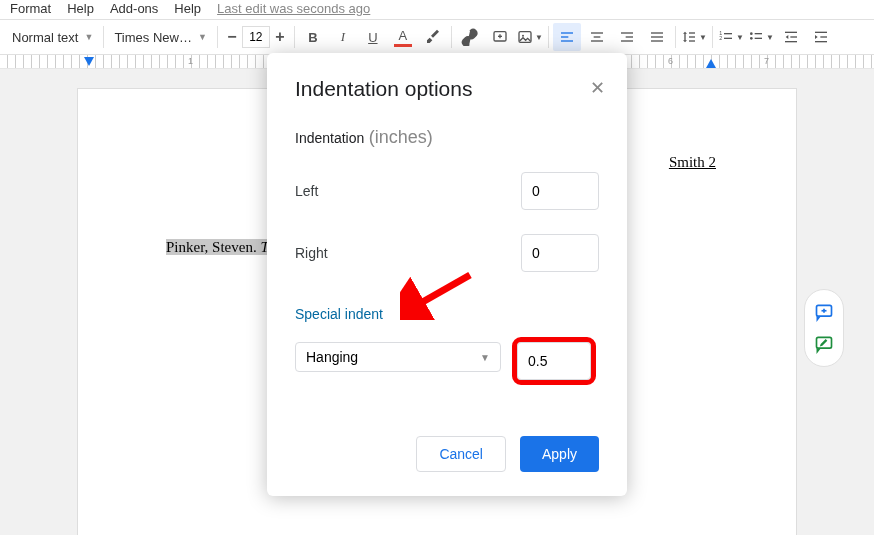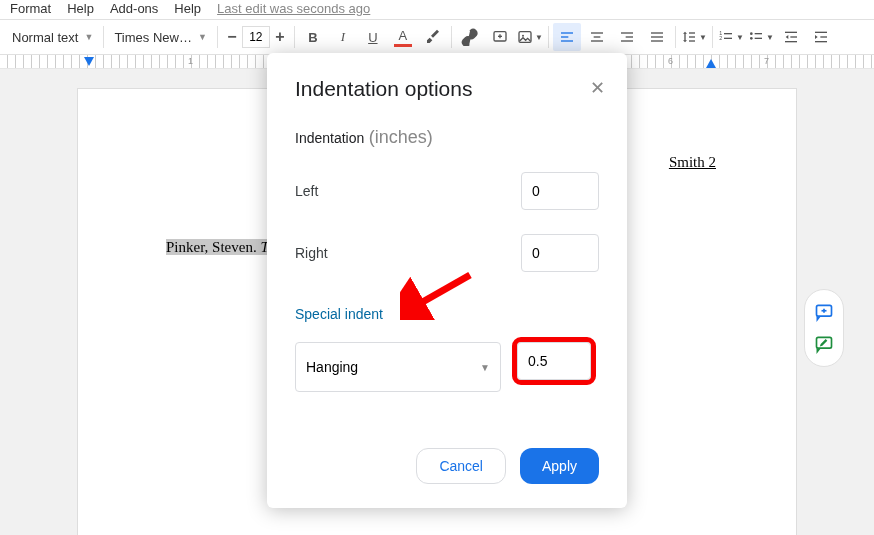--- a/index.html
+++ b/index.html
@@ -215,21 +215,21 @@
       border-radius: 4px;
       padding: 0 10px;
       font-size: 14px;
     }
     .modal-input.highlighted {
       outline: 5px solid #f80000;
       width: 74px;
     }
     .modal-select {
       width: 206px;
-      height: 50px;
+      height: 30px;
       border: 1px solid #dadce0;
       border-radius: 4px;
       padding: 0 10px;
       font-size: 14px;
       display: flex;
       align-items: center;
       justify-content: space-between;
       cursor: pointer;
       background: #fff;
     }
@@ -241,21 +241,21 @@
     }
     .modal-footer {
       display: flex;
       justify-content: flex-end;
       gap: 14px;
       margin-top: 56px;
     }
     .btn {
       height: 36px;
       padding: 0 22px;
-      border-radius: 12px;
+      border-radius: 4px;
       font-size: 14px;
       cursor: pointer;
       display: flex;
       align-items: center;
     }
     .btn-secondary {
       border: 1px solid #dadce0;
       background: #fff;
       color: #1a73e8;
     }

